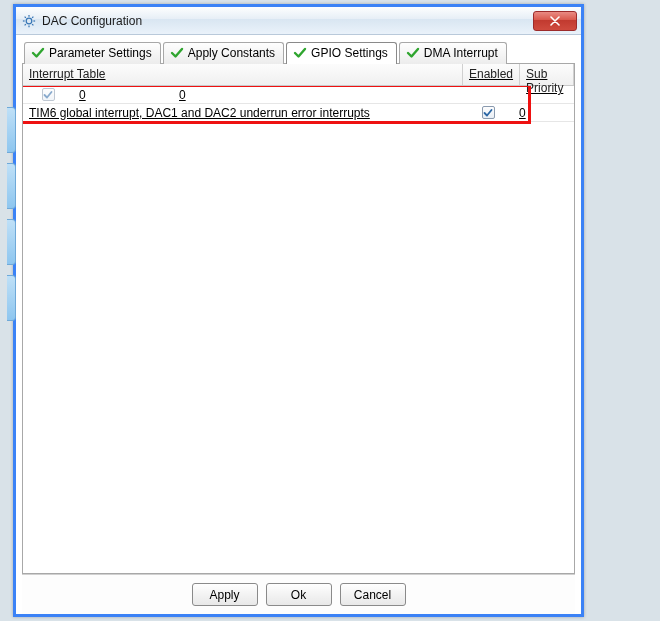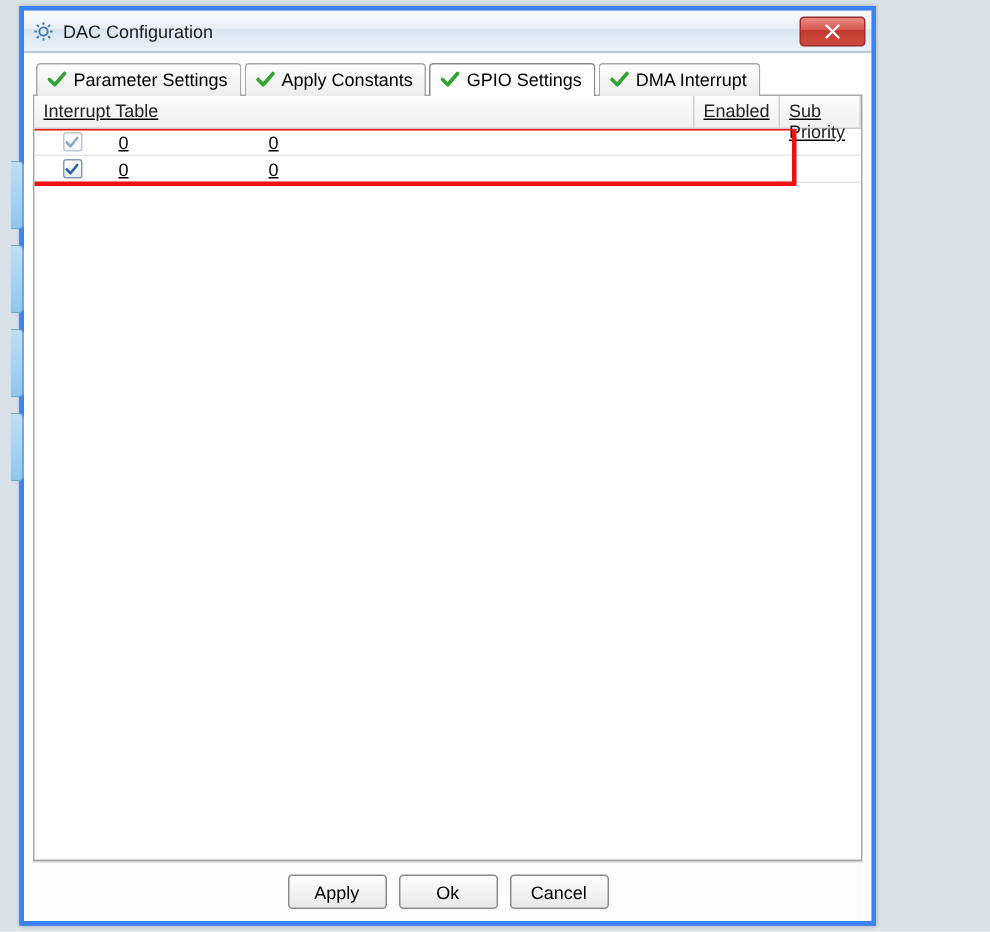--- a/index.html
+++ b/index.html
@@ -122,20 +122,21 @@
               <svg viewBox="0 0 10 10">
                   <path d="M1.5 5 L4 7.5 L8.5 2" fill="none" stroke="#2a66a5" stroke-width="1.8" stroke-linecap="round" stroke-linejoin="round"></path>
                 </svg>
             </span>
           </div>
           <div class="td col-pp">0</div>
           <div class="td col-sp">0</div>
         </div>
 
         <div class="row">
+          <div class="td col-it">TIM6 global interrupt, DAC1 and DAC2 underrun error interrupts</div>
           <div class="td col-en">
             <span class="cbox">
               <svg viewBox="0 0 10 10">
                   <path d="M1.5 5 L4 7.5 L8.5 2" fill="none" stroke="#2a66a5" stroke-width="1.8" stroke-linecap="round" stroke-linejoin="round"></path>
                 </svg>
             </span>
           </div>
           <div class="td col-pp">0</div>
           <div class="td col-sp">0</div>
         </div>

